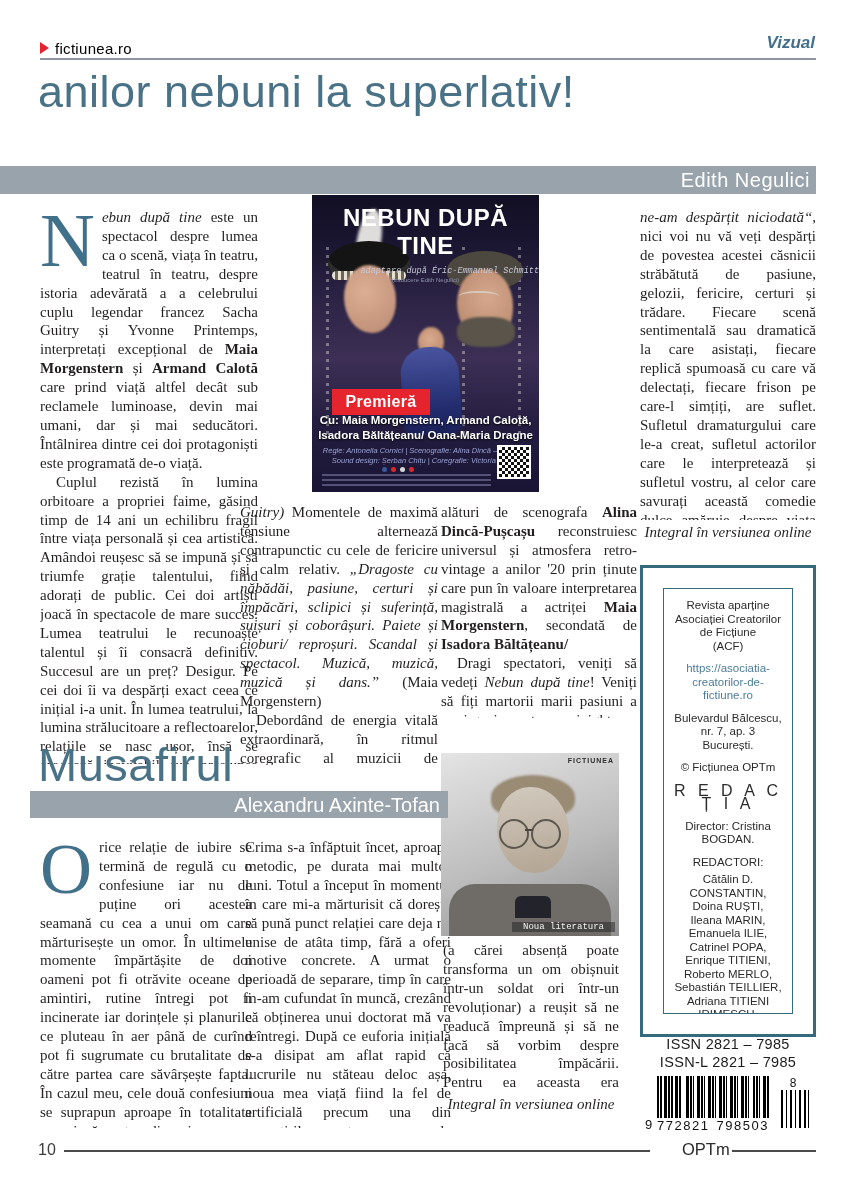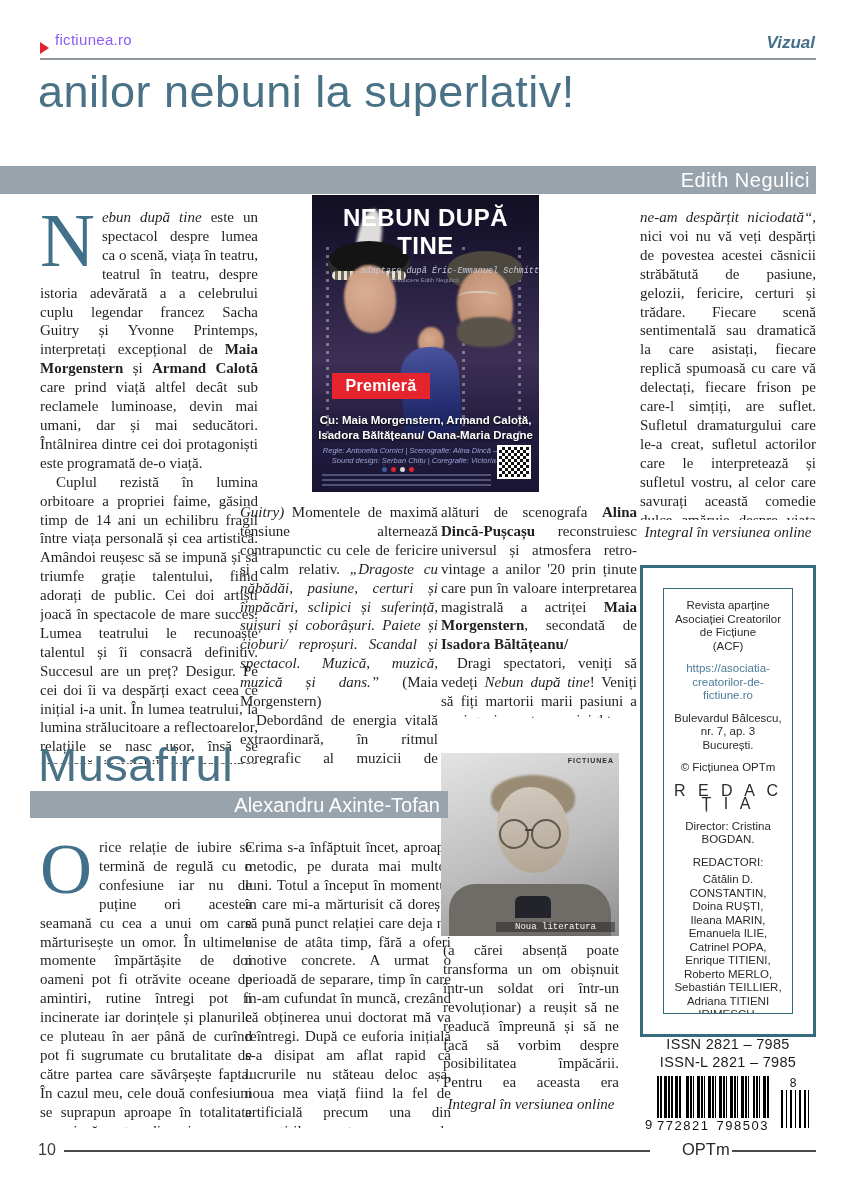--- a/index.html
+++ b/index.html
@@ -2,21 +2,21 @@
 <html><head>
 <meta charset="utf-8">
 <style>
   html,body{margin:0;padding:0;background:#e8e8e8;}
   .page{position:relative;width:848px;height:1200px;background:#ffffff;overflow:hidden;
         font-family:"Liberation Sans",sans-serif;color:#231f20;}
 
   
   .hdr-triangle{position:absolute;left:40px;top:42px;width:0;height:0;
     border-left:9px solid #e32330;border-top:6px solid transparent;border-bottom:6px solid transparent;}
-  .hdr-site{position:absolute;left:55px;top:31px;font-size:15px;color:#8b5cf6;letter-spacing:.3px;text-align:center;}
+  .hdr-site{position:absolute;left:55px;top:40px;font-size:15px;color:#000000;letter-spacing:.3px;text-align:center;}
   .hdr-rule{position:absolute;left:40px;top:58px;width:776px;height:2px;background:#8f979e;}
   .hdr-section{position:absolute;right:33px;top:33px;font-size:17px;font-style:italic;font-weight:bold;color:#44708c;}
 
   
   .a1-title{position:absolute;left:38px;top:68px;width:770px;font-size:45px;line-height:48px;
     color:#4a7286;letter-spacing:.5px;font-weight:normal;}
   .a1-bar{position:absolute;left:0;top:166px;width:816px;height:28px;background:#98a3ac;}
   .a1-author{position:absolute;right:38px;top:169px;font-size:20px;color:#ffffff;letter-spacing:.5px;}
 
   
@@ -55,21 +55,21 @@
   .feather{position:absolute;left:46px;top:14px;width:24px;height:52px;background:rgba(245,243,238,.9);
     border-radius:50% 50% 50% 50%/62% 62% 38% 38%;transform:rotate(10deg);filter:blur(1.5px);z-index:1;}
   .face-r{right:26px;top:74px;width:56px;height:72px;background:radial-gradient(circle at 55% 40%,#d6a88d,#b08064);}
   .hair-r{position:absolute;right:16px;top:56px;width:76px;height:38px;background:#4c473f;border-radius:50% 50% 40% 40%;z-index:2;filter:blur(.5px);}
   .beard-r{position:absolute;right:24px;top:122px;width:58px;height:30px;background:#5a544a;border-radius:40%;z-index:3;filter:blur(1px);}
   .glasses-r{position:absolute;right:40px;top:96px;width:40px;height:12px;border-top:2px solid #d8d4c8;border-radius:40%;z-index:4;opacity:.8;}
   .dress-c{position:absolute;left:90px;top:152px;width:58px;height:88px;z-index:2;transform:rotate(-4deg);filter:blur(.5px);
     background:linear-gradient(180deg,#49549f,#232c6e 70%,#1a2057);border-radius:26px 26px 10px 10px;}
   .head-c{position:absolute;left:106px;top:132px;width:26px;height:30px;background:radial-gradient(circle at 45% 40%,#d9ab90,#b3815f);
     border-radius:50%;z-index:2;filter:blur(.8px);}
-  .po-badge{position:absolute;left:20px;top:178px;width:98px;height:26px;background:#e5242e;z-index:4;
+  .po-badge{position:absolute;left:20px;top:194px;width:98px;height:26px;background:#e5242e;z-index:4;
     display:flex;align-items:center;justify-content:center;}
   .po-badge span{color:#fff;font-size:16px;font-weight:bold;letter-spacing:.3px;}
   .po-cast{position:absolute;left:0;right:0;top:218px;z-index:4;text-align:center;color:#ffffff;
     font-size:11.5px;font-weight:bold;line-height:15px;text-shadow:0 1px 2px #000;}
   .po-credits{position:absolute;left:0;right:0;top:251px;z-index:4;text-align:center;color:#99a2d4;
     font-size:7.5px;font-style:italic;line-height:10px;}
   .po-strip{position:absolute;left:10px;right:48px;top:277px;height:14px;z-index:4;opacity:.7;
     background:repeating-linear-gradient(0deg,rgba(170,180,220,.55) 0 2px,transparent 2px 5px);}
   .po-social{position:absolute;left:70px;top:272px;z-index:5;display:flex;gap:4px;}
   .po-social i{width:5px;height:5px;border-radius:50%;display:block;}
@@ -114,21 +114,21 @@
   .ph-hair{position:absolute;left:50px;top:22px;width:84px;height:44px;background:#998b74;border-radius:50% 50% 40% 40%;filter:blur(1px);}
   .ph-head{position:absolute;left:56px;top:34px;width:72px;height:86px;border-radius:46% 54% 48% 52%;
     background:linear-gradient(170deg,#d2cabf,#b2a492);filter:blur(.5px);}
   .ph-glass{position:absolute;width:26px;height:26px;border:2px solid #4a463f;border-radius:50%;top:66px;opacity:.85;}
   .ph-glass.g1{left:58px;} .ph-glass.g2{left:90px;}
   .ph-bridge{position:absolute;left:84px;top:76px;width:8px;height:2px;background:#4a463f;}
   .ph-body{position:absolute;left:8px;bottom:-4px;width:162px;height:56px;background:#6f6c68;border-radius:26px 30px 0 0;filter:blur(.5px);}
   .ph-collar{position:absolute;left:74px;bottom:18px;width:36px;height:22px;background:#23242b;border-radius:6px 6px 0 0;}
   .ph-brand{position:absolute;right:5px;top:4px;font-size:7px;font-weight:bold;letter-spacing:1px;color:#2c2c2c;}
   .ph-caption{position:absolute;right:4px;bottom:4px;font-family:"Liberation Mono",monospace;font-size:9px;
-    color:#f3f3f3;background:rgba(25,25,25,.45);padding:0 19px;}
+    color:#f3f3f3;background:rgba(25,25,25,.45);padding:0 11px;}
 
   
   .ft-num{position:absolute;left:38px;top:1141px;font-size:16px;color:#3c3c3c;}
   .ft-line1{position:absolute;left:64px;top:1150px;width:586px;height:1.5px;background:#4a4a4a;}
   .ft-brand{position:absolute;left:682px;top:1140px;font-size:16.5px;color:#2b2b2b;}
   .ft-line2{position:absolute;left:732px;top:1150px;width:84px;height:1.5px;background:#4a4a4a;}
 </style>
 </head>
 <body>
 

